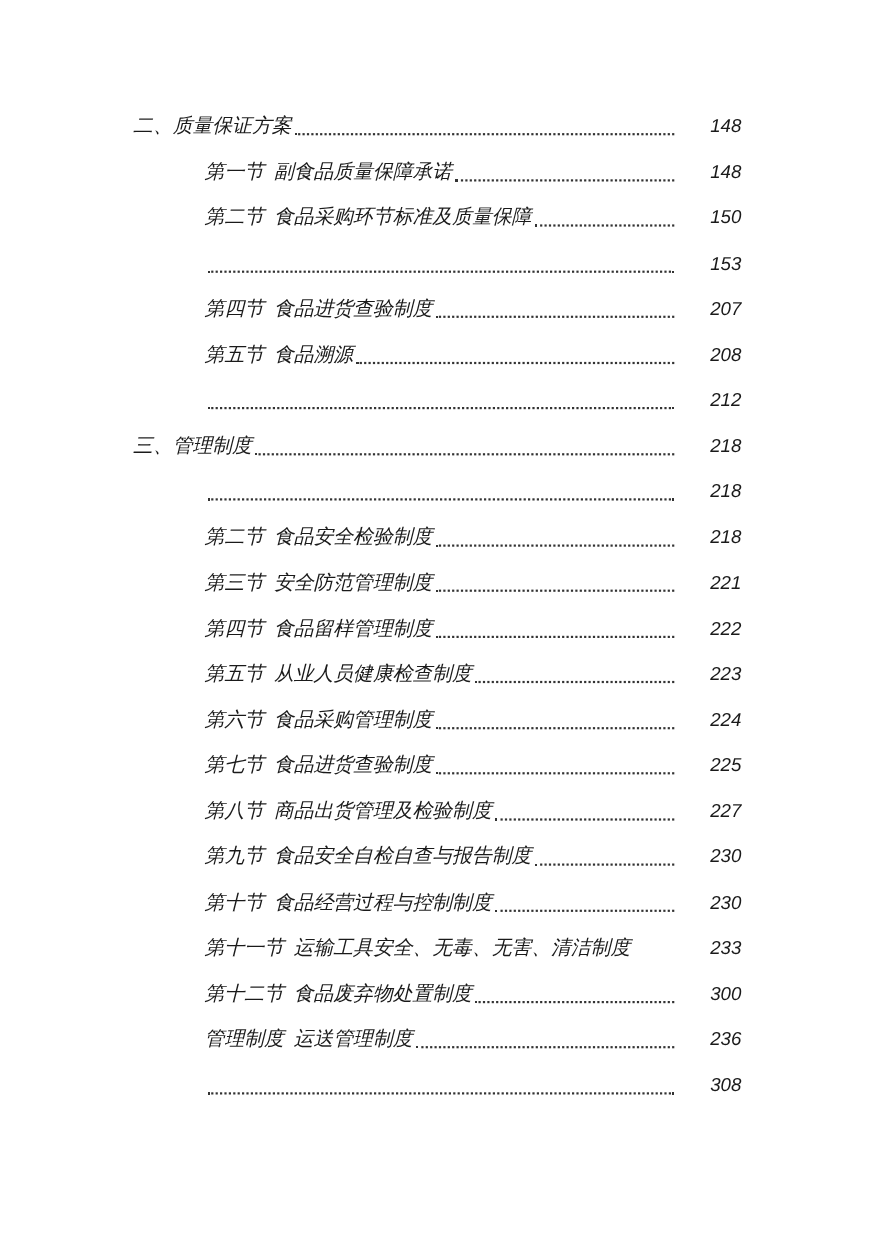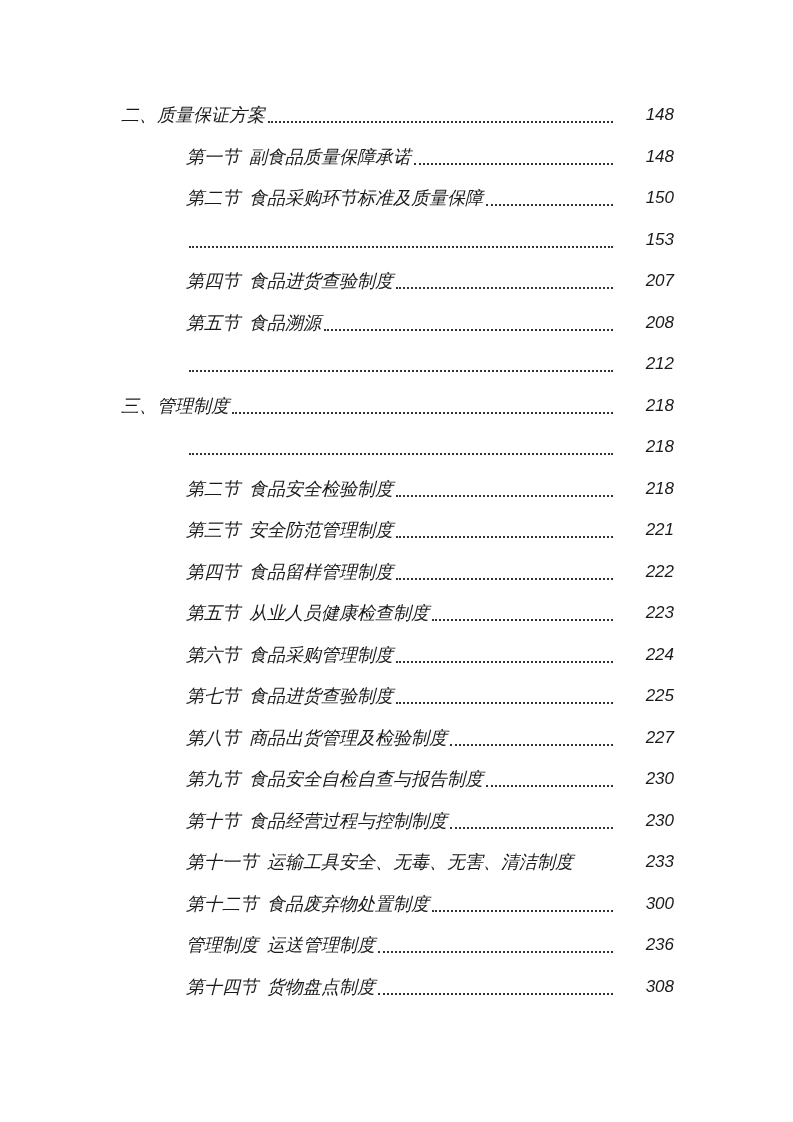--- a/index.html
+++ b/index.html
@@ -115,17 +115,16 @@
     <span class="label"><span class="num">第十二节</span><span>食品废弃物处置制度</span></span>
     <span class="leader"></span>
     <span class="page">300</span>
   </div>
   <div class="row l2" style="top:930px">
     <span class="label"><span class="num">管理制度</span><span>运送管理制度</span></span>
     <span class="leader"></span>
     <span class="page">236</span>
   </div>
   <div class="row l2" style="top:972px">
-    <span class="label"><span class="num">第十四节</span><span>货物盘点制度</span></span>
     <span class="leader"></span>
     <span class="page">308</span>
   </div>
 </div>
 
 </body></html>

